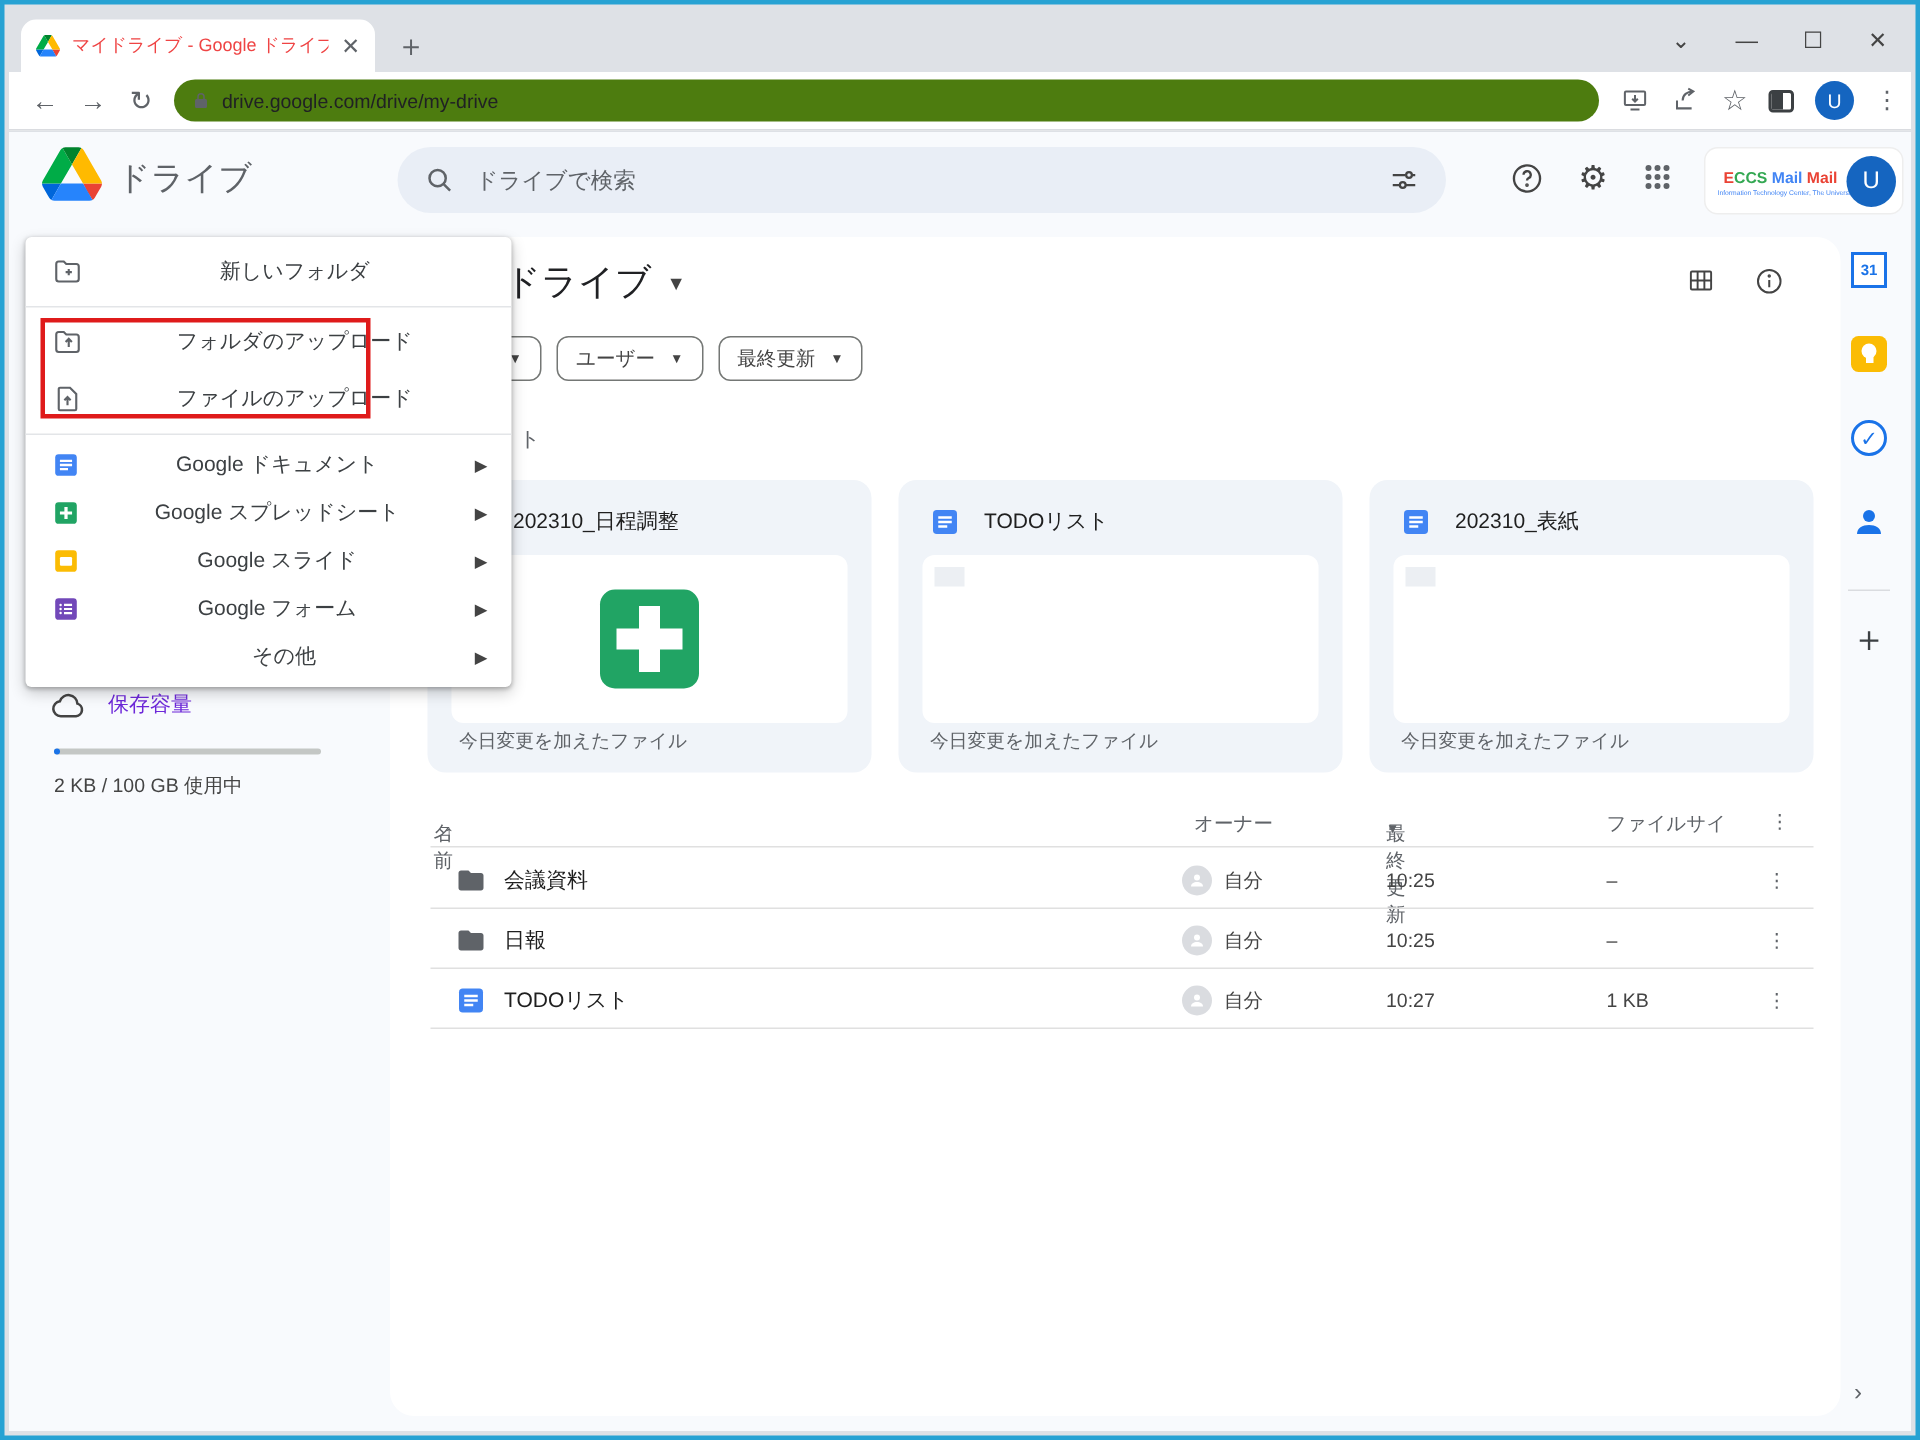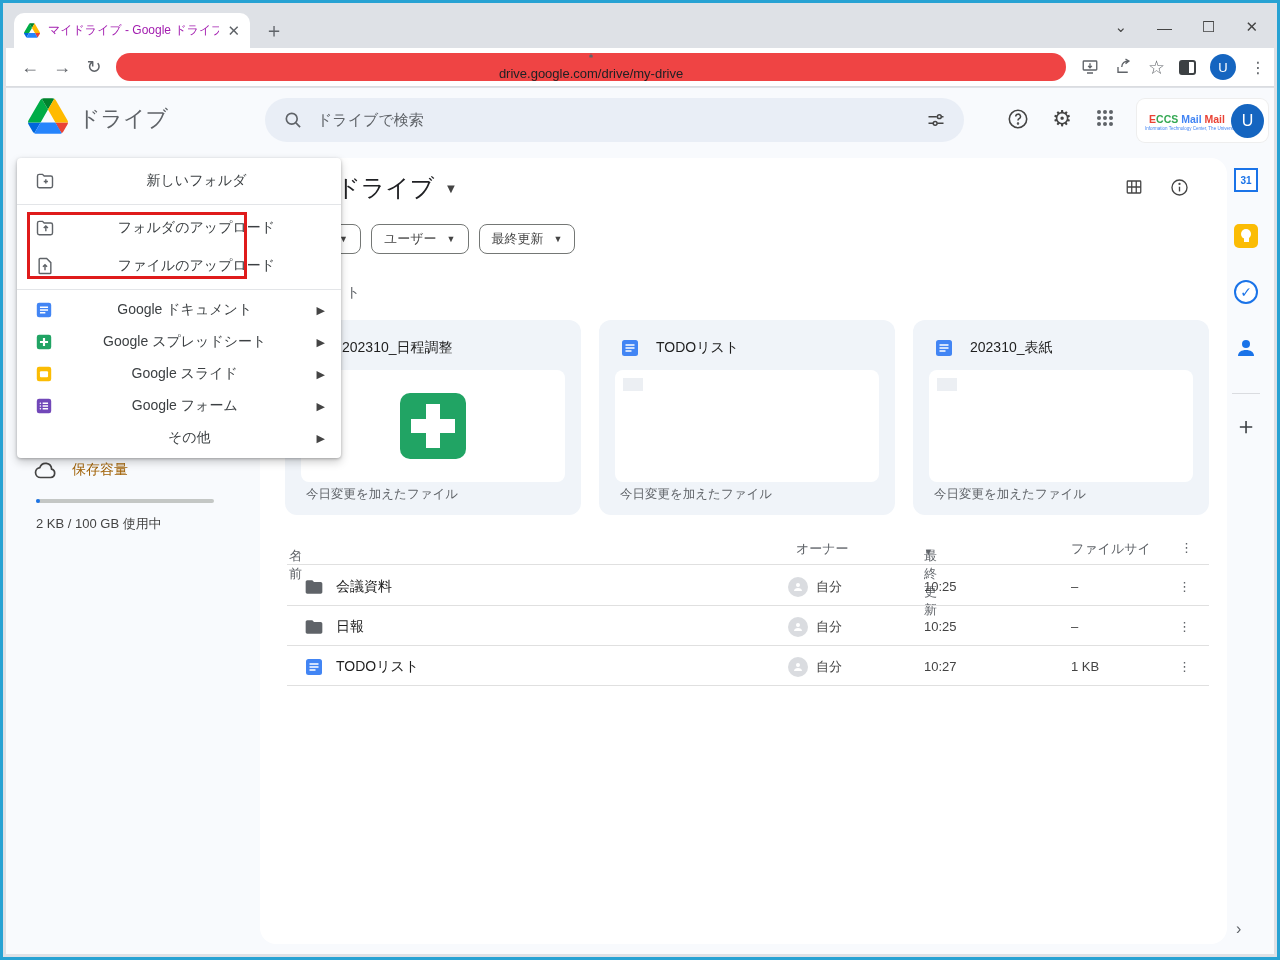--- a/index.html
+++ b/index.html
@@ -3,30 +3,30 @@
 <meta charset="utf-8">
 <style>
   * { margin:0; padding:0; box-sizing:border-box; }
   html,body { width:1280px; height:960px; }
   body { font-family:"Liberation Sans","DejaVu Sans",sans-serif; color:#3c4043; }
   .screen { position:absolute; inset:0; width:1280px; height:960px; border:3px solid #27a2d3; background:#dee1e6; overflow:hidden; }
 
   
   .tabstrip { position:absolute; left:3px; top:3px; right:3px; height:42px; background:#dee1e6; }
   .tab { position:absolute; left:8px; top:7px; width:236px; height:35px; background:#fff; border-radius:10px 10px 0 0; display:flex; align-items:center; padding:0 10px; gap:8px; }
-  .tab-title { font-size:12px; color:#a21caf; flex:1; white-space:nowrap; overflow:hidden; }
+  .tab-title { font-size:12px; color:#ef4444; flex:1; white-space:nowrap; overflow:hidden; }
   .tab-close { font-size:15px; color:#5f6368; cursor:default; }
   .newtab { position:absolute; left:258px; top:11px; font-size:20px; color:#5f6368; }
   .win-controls { position:absolute; right:6px; top:0; height:42px; display:flex; align-items:center; gap:30px; padding-right:10px; color:#444; }
   .win-controls span { font-size:15px; }
   .wc-max { font-size:13px; }
 
   .toolbar { position:absolute; left:3px; top:45px; right:3px; height:39px; background:#fff; border-bottom:1px solid #dadce0; display:flex; align-items:center; }
   .nav-ic { width:32px; text-align:center; font-size:18px; color:#5f6368; }
-  .urlbar { margin-left:6px; width:950px; height:28px; background:#ef4444; border-radius:14px; display:flex; align-items:center; padding:0 12px; gap:8px;flex-direction:column; }
+  .urlbar { margin-left:6px; width:950px; height:28px; background:#4d7c0f; border-radius:14px; display:flex; align-items:center; padding:0 12px; gap:8px; }
   .url-text { font-size:13px; color:#202124; }
   .tb-right { display:flex; align-items:center; gap:14px; margin-left:14px; }
   .avatar-sm { width:26px; height:26px; border-radius:50%; background:#1565c0; color:#fff; font-size:13px; display:flex; align-items:center; justify-content:center; }
   .sidepanel-ic { width:17px; height:15px; border:2px solid #3c4043; border-radius:3px; background:linear-gradient(90deg,#3c4043 60%,#fff 60%); }
   .more-v { font-size:16px; color:#5f6368; letter-spacing:0; }
 
   
   .app { position:absolute; left:3px; top:85px; right:3px; bottom:3px; background:#f8fafd; }
   .drive-logo { position:absolute; left:22px; top:10px; width:40px; height:36px; }
   .drive-name { position:absolute; left:72px; top:16px; font-size:22px; color:#5f6368; }
@@ -35,21 +35,21 @@
   .hdr-ic { position:absolute; top:18px; width:26px; height:26px; display:flex; align-items:center; justify-content:center; color:#444; }
   .badge { position:absolute; left:1131px; top:11px; width:131px; height:43px; background:#fff; border-radius:8px; box-shadow:0 0 0 1px #eee; display:flex; align-items:center; padding:0 4px 0 8px; }
   .badge-txt { width:84px; line-height:1.1; text-align:center; }
   .badge-l1 { font-size:10.5px; font-weight:bold; white-space:nowrap; }
   .badge-l2 { font-size:4.5px; color:#4285f4; white-space:nowrap; display:block; }
   .c-red{color:#ea4335}.c-grn{color:#34a853}.c-blu{color:#4285f4}
   .avatar-lg { width:34px; height:34px; border-radius:50%; background:#1565c0; color:#fff; font-size:16px; display:flex; align-items:center; justify-content:center; margin-left:2px; }
 
   
   .storage-row { position:absolute; left:28px; top:373px; display:flex; align-items:center; gap:14px; }
-  .storage-label { font-size:14px; color:#a16207; }
+  .storage-label { font-size:14px; color:#6d28d9; }
   .storage-bar { position:absolute; left:30px; top:411px; width:178px; height:4px; border-radius:2px; background:#c4c7c5; }
   .storage-fill { width:4px; height:4px; border-radius:2px; background:#1a73e8; }
   .storage-usage { position:absolute; left:30px; top:427px; font-size:13px; color:#444; }
 
   
   .main-card { position:absolute; left:254px; top:70px; width:967px; height:786px; background:#fff; border-radius:16px; }
   .page-title { position:absolute; left:27px; top:14px; font-size:24px; color:#202124; display:flex; align-items:center; gap:10px; }
   .title-caret { font-size:13px; color:#444; }
   .view-ic { position:absolute; top:20px; color:#444; }
   .chips { position:absolute; left:33px; top:66px; display:flex; gap:10px; }

